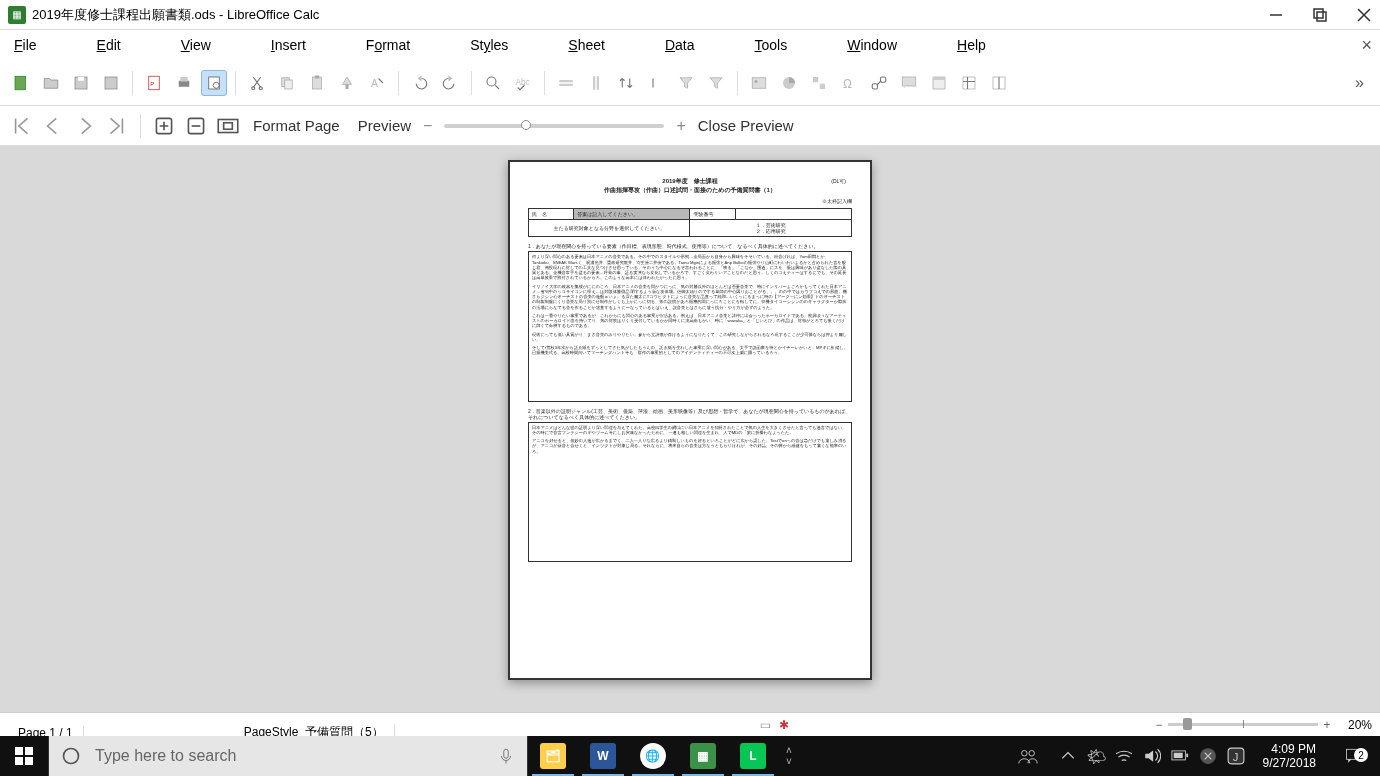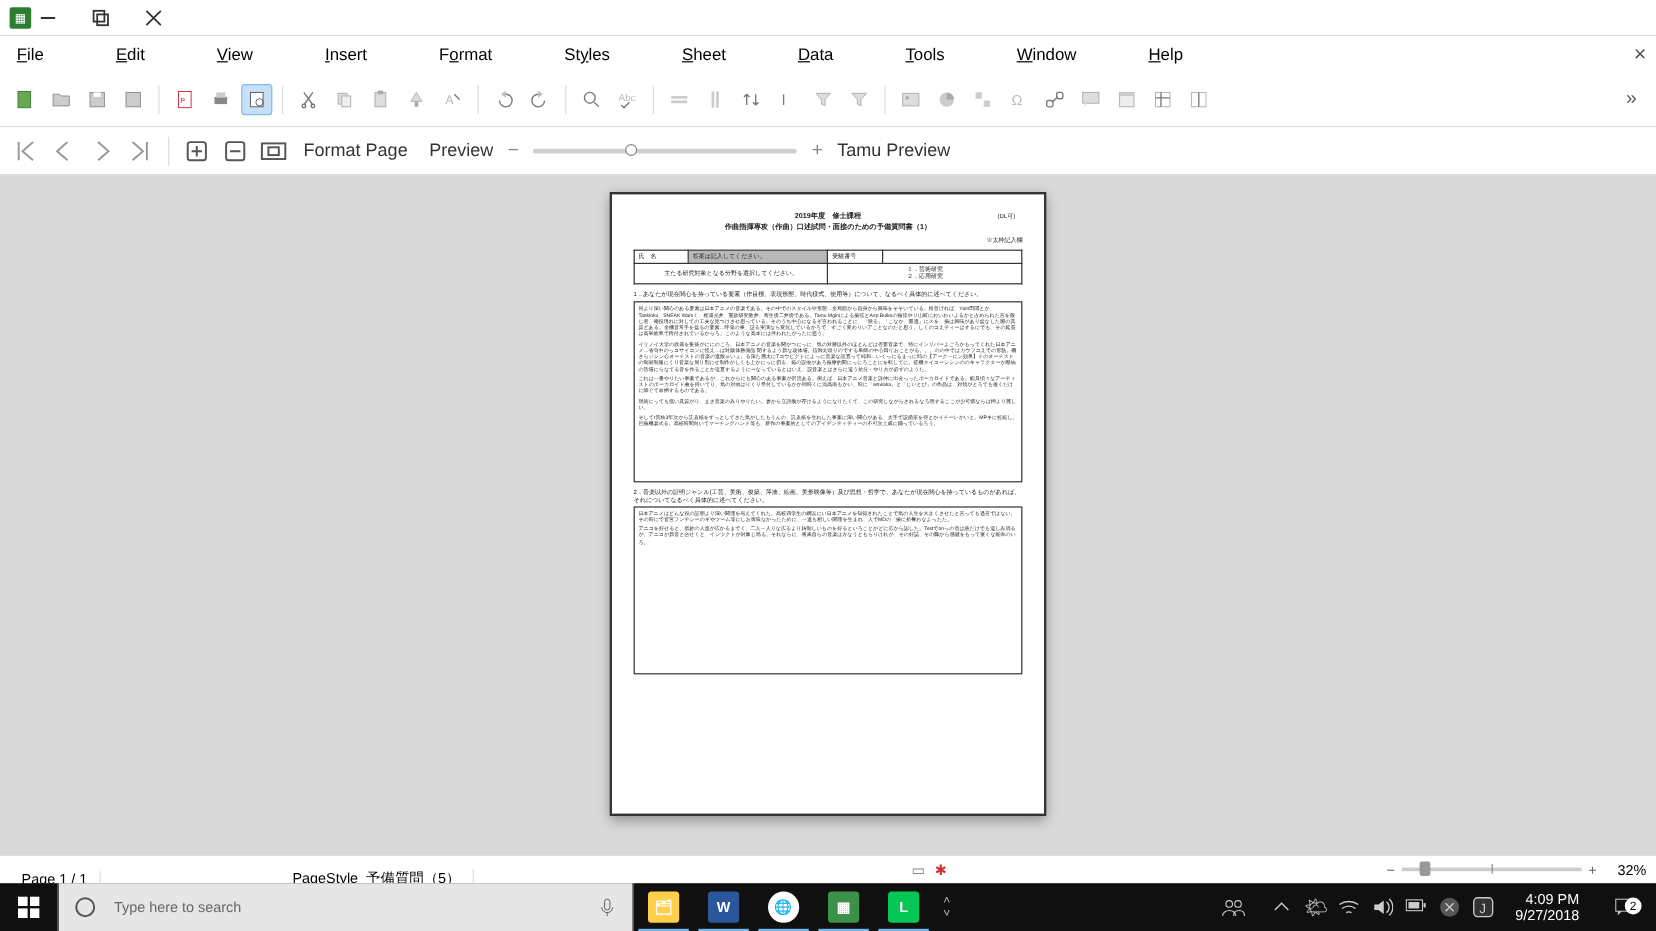--- a/index.html
+++ b/index.html
@@ -56,41 +56,42 @@
 .zoom-ctrl { display:flex; align-items:center; gap:4px; }
 .zoom-track { width:150px; height:3px; background:#ccc; position:relative; }
 .zoom-track .tick { position:absolute; width:1px; height:8px; background:#888; left:50%; top:-3px; }
 .zoom-track .knob { position:absolute; width:9px; height:12px; background:#999; border-radius:2px; left:10%; top:-5px; }
 .zsym { width:10px; text-align:center; cursor:pointer; color:#666; }
 
 
 .taskbar { height: 40px; background:#101010; display:flex; align-items:center; color:#fff; }
 .taskbar .start { width:48px; height:100%; display:flex; align-items:center; justify-content:center; cursor:pointer; }
 .taskbar .search { flex:0 0 480px; height:100%; background:#e6e6e6; display:flex; align-items:center; padding:0 12px; gap:14px; color:#666; cursor:text; border-right:1px solid #333; border-left:1px solid #333;}
-.searchtxt { flex:1; font-size:12px; }
+.searchtxt { flex:1; font-size:16px; }
 .taskbar .apps { display:flex; height:100%; }
 .taskbar .app { width:50px; height:100%; display:flex; align-items:center; justify-content:center; cursor:pointer; position:relative;}
 .taskbar .app.active::after { content:""; position:absolute; bottom:0; left:4px; right:4px; height:2px; background:#76b9ed; }
 .taskbar .appicon { width:26px; height:26px; border-radius:3px; display:flex; align-items:center; justify-content:center; font-size:12px; font-weight:bold; }
 .taskbar .tray { margin-left:auto; display:flex; align-items:center; height:100%; gap:10px; padding:0 6px; }
 .taskbar .tray .ticon { width:18px; height:18px; color:#ccc; cursor:pointer; }
 .taskbar .clock { text-align:right; font-size:12px; line-height:1.2; padding:0 8px; cursor:pointer;}
 .taskbar .notif { width:40px; display:flex; align-items:center; justify-content:center; position:relative; cursor:pointer;}
 .taskbar .notif .badge { position:absolute; bottom:4px; right:6px; width:14px; height:14px; background:#fff; color:#000; border-radius:50%; font-size:10px; display:flex; align-items:center; justify-content:center;}
 .taskbar .arrow-stack { width:22px; display:flex; flex-direction:column; align-items:center; justify-content:center; font-size:10px; cursor:pointer; color:#bbb;}
 .tray-people { width:42px; display:flex; align-items:center; justify-content:center; cursor:pointer;}
 
 
 .stroke { fill:none; stroke:currentColor; stroke-width:1.5; }
 </style>
 </head>
 <body>
 
 <div class="titlebar">
   <div class="titlebar-icon">▦</div>
+  <div class="titlebar-text">2019年度修士課程出願書類.ods - LibreOffice Calc</div>
   <div class="winbtns">
     <div class="winbtn">
         <svg viewBox="0 0 16 16">
           <path class="stroke" d="M2 8h12"></path>
         </svg>
       </div>
     <div class="winbtn">
         <svg viewBox="0 0 16 16">
           <rect class="stroke" x="2" y="2" width="9" height="9"></rect>
           <rect class="stroke" x="5" y="5" width="9" height="9" fill="#fff"></rect>
@@ -350,21 +351,21 @@
         <rect x="8" y="9" width="8" height="6" class="stroke"></rect>
       </svg>
     </div>
   <div class="plabel">Format Page</div>
   <div class="plabel">Preview</div>
   <span style="color:#888; cursor:pointer">−</span>
   <div class="zoom-slider">
       <div class="zoom-thumb"></div>
     </div>
   <span style="color:#888; cursor:pointer">+</span>
-  <div class="plabel">Tamu Preview</div>
+  <div class="plabel">Close Preview</div>
 </div>
 
 <div class="canvas">
   <div class="page">
     <div class="hdr-right">(DL可)</div>
     <div class="hdr-center">2019年度　修士課程</div>
     <div class="hdr-center">作曲指揮専攻（作曲）口述試問・面接のための予備質問書（1）</div>
     <div class="hdr-sub">※太枠記入欄</div>
     <table>
       <tbody>
@@ -410,21 +411,21 @@
     <span style="color:#c33">✱</span>
   </div>
   <div class="flex"></div>
   <div class="zoom-ctrl">
     <span class="zsym">−</span>
     <div class="zoom-track">
         <div class="tick"></div>
         <div class="knob"></div>
       </div>
     <span class="zsym">+</span>
-    <span style="margin-left:12px">32%</span>
+    <span style="margin-left:12px">20%</span>
   </div>
 </div>
 
 <div class="taskbar">
   <div class="start">
     <svg width="18" height="18" viewBox="0 0 18 18">
         <rect x="0" y="0" width="8" height="8" fill="#fff"></rect>
         <rect x="10" y="0" width="8" height="8" fill="#fff"></rect>
         <rect x="0" y="10" width="8" height="8" fill="#fff"></rect>
         <rect x="10" y="10" width="8" height="8" fill="#fff"></rect>

